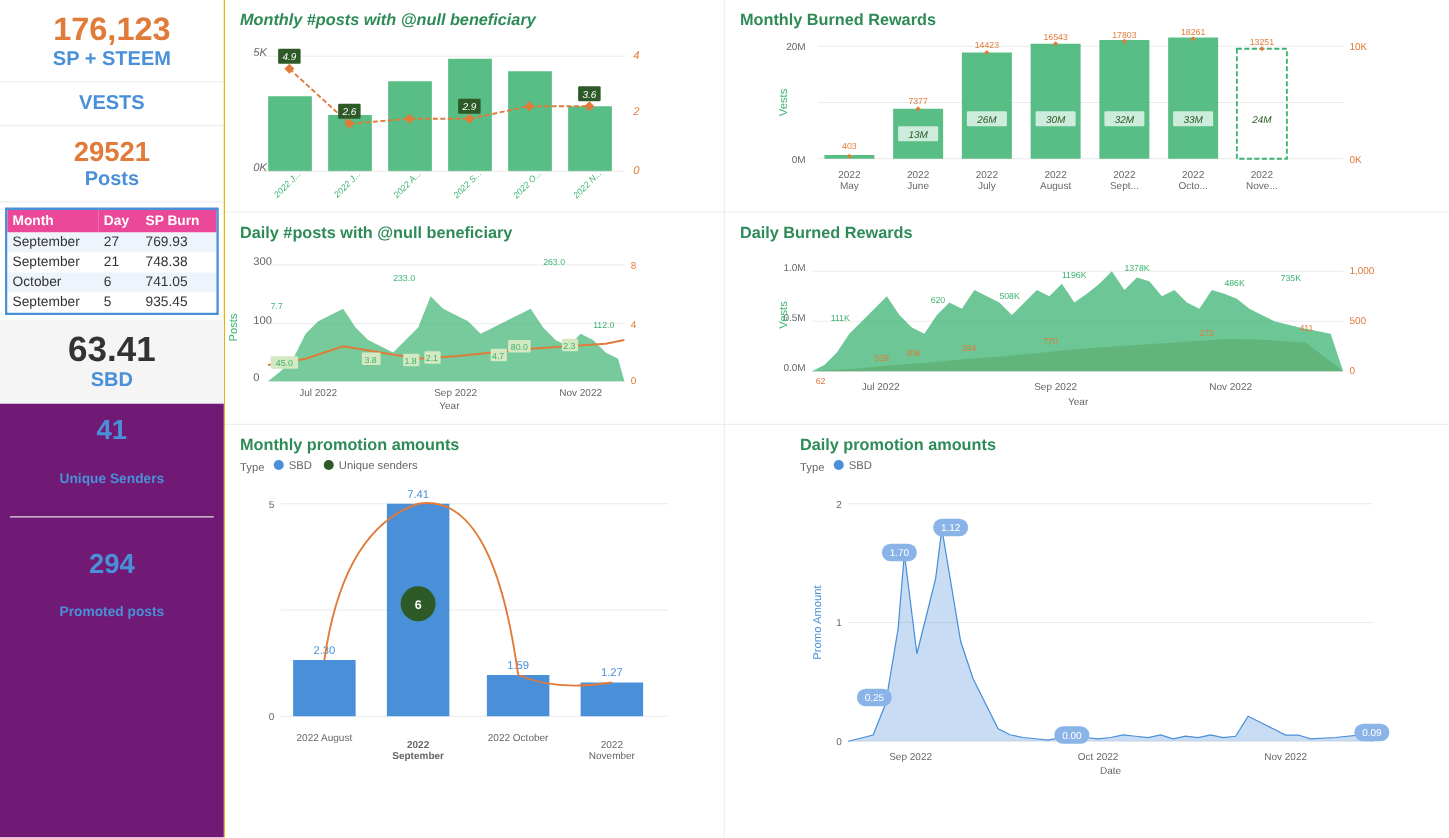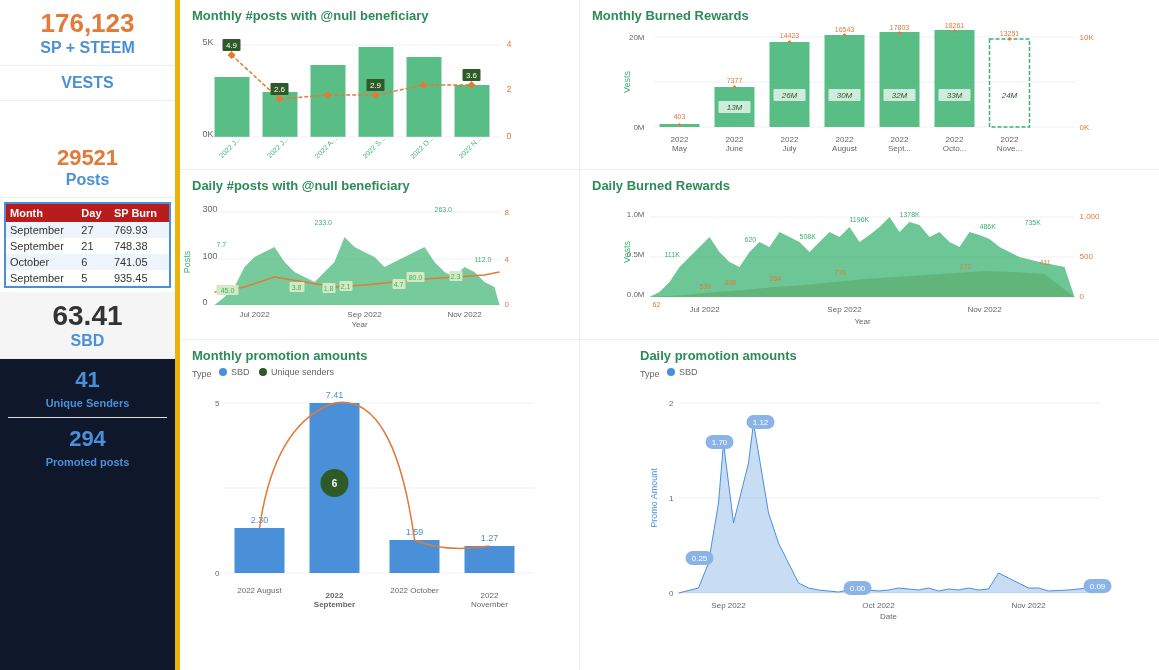--- a/index.html
+++ b/index.html
@@ -10,21 +10,21 @@
       height: 670px;
       overflow: hidden;
       display: flex;
     }
 
     
     .left-panel {
       width: 180px;
       min-width: 180px;
       height: 670px;
-      border-right: 5px solid #eab308;
+      border-right: 1px solid #eab308;
       display: flex;
       flex-direction: column;
     }
 
     .stat-box {
       padding: 8px 12px;
       border-bottom: 1px solid #eee;
       text-align: center;
     }
 
@@ -42,34 +42,33 @@
     .stat-big-blue {
       font-size: 26px;
       font-weight: bold;
       color: #333;
     }
 
     .stat-big-orange2 {
       font-size: 22px;
       font-weight: bold;
       color: #e07b39;
-      margin-top: 36px;
     }
 
     .table-box {
       border: 2px solid #4a90d9;
       margin: 4px;
     }
     .table-box table {
       width: 100%;
       border-collapse: collapse;
       font-size: 11px;
     }
     .table-box table thead tr {
-      background: #b91c1c;
+      background: #ec4899;
       color: white;
     }
     .table-box table thead th {
       padding: 3px 4px;
       text-align: left;
     }
     .table-box table tbody tr:nth-child(odd) {
       background: #eef4fb;
     }
     .table-box table tbody tr:nth-child(even) {
@@ -84,22 +83,22 @@
       font-size: 28px;
       font-weight: bold;
       color: #333;
     }
 
     .bottom-stats {
       display: flex;
       flex-direction: column;
       align-items: center;
       padding: 8px;
-      gap: 4px;
-      background: #0f172a;
+      gap: 20px;
+      background: #701a75;
       flex: 1;
     }
     .bottom-stats .val {
       font-size: 22px;
       font-weight: bold;
       color: #4a90d9;
     }
     .bottom-stats .lbl {
       font-size: 11px;
       color: #4a90d9;
@@ -220,21 +219,21 @@
     <div class="divider"></div>
     <div class="val">294</div>
     <div class="lbl">Promoted posts</div>
   </div>
 </div>
 
 <div class="main-content">
   <div class="charts-row" style="height:340px; max-height:340px;">
 
     <div class="left-charts">
-      <div class="chart-container" style="height:170px; max-height:170px;">
+      <div class="chart-container" style="height:170px; max-height:170px;font-style:italic;">
         <div class="chart-title">Monthly #posts with @null beneficiary</div>
         <div class="chart-area">
           <svg width="100%" height="130" viewBox="0 0 370 130">
 
             <text x="-40" y="65" transform="rotate(-90,-40,65)" font-size="9" fill="#3cb371" text-anchor="middle">Posts</text>
 
             <text x="395" y="65" transform="rotate(90,395,65)" font-size="9" fill="#e07b39" text-anchor="middle">SP burned per p...</text>
 
             <rect x="20" y="50" width="35" height="60" fill="#3cb371" opacity="0.85"></rect>
             <rect x="20" y="110" width="35" height="0" fill="#3cb371"></rect>

